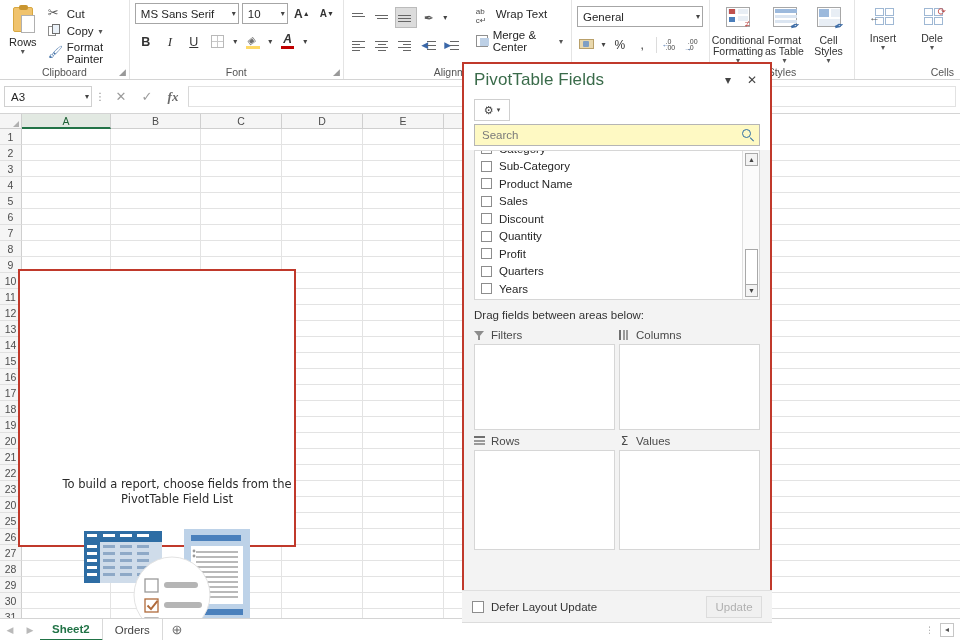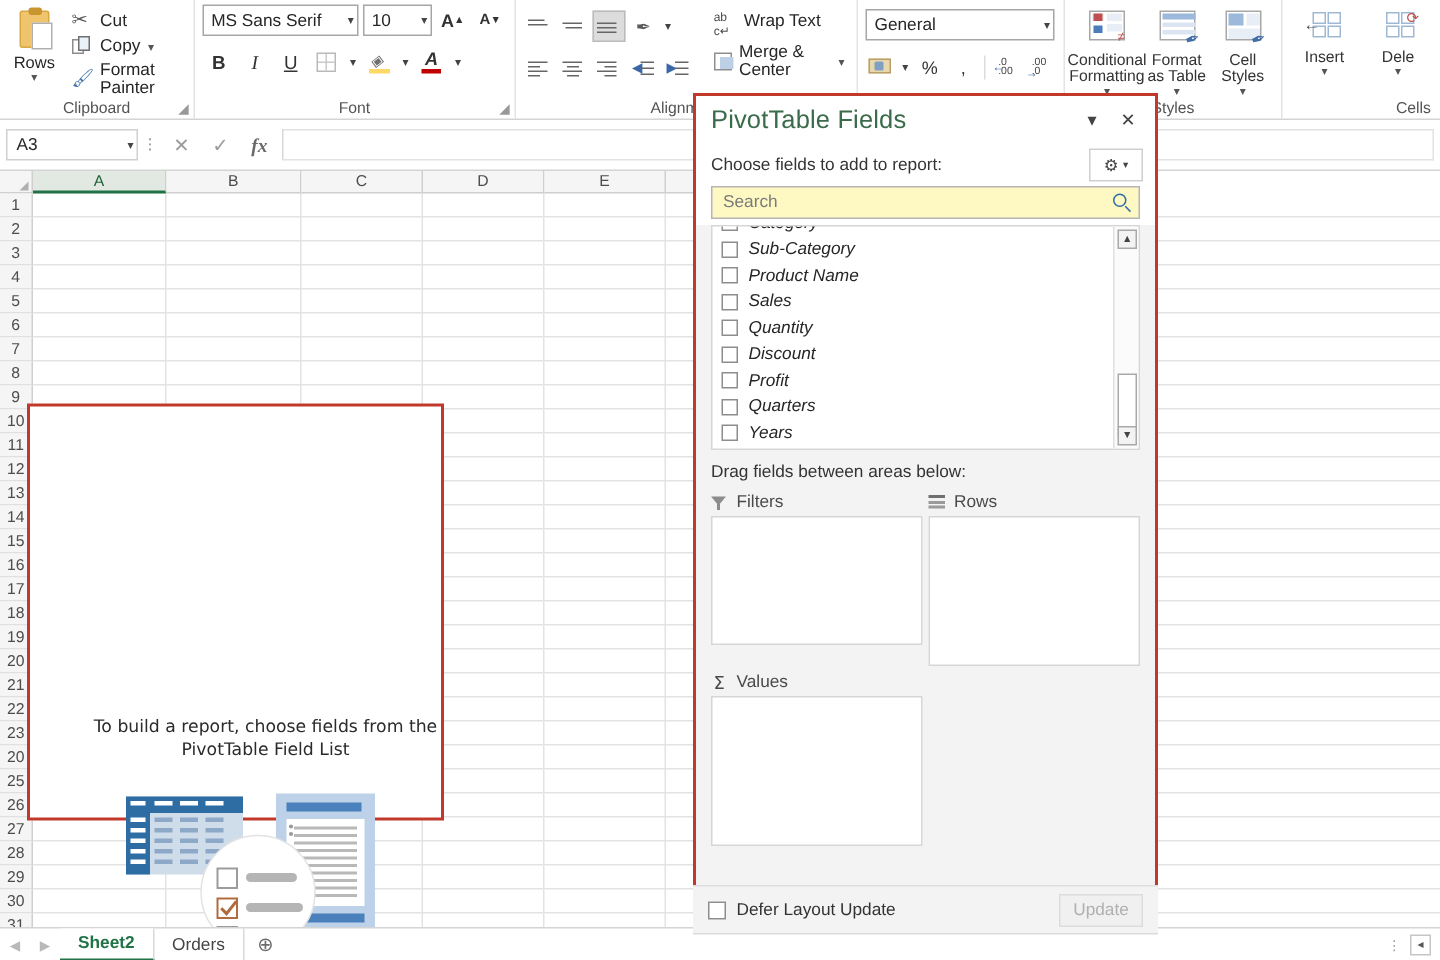--- a/index.html
+++ b/index.html
@@ -263,21 +263,21 @@
     flex:1; border:none; outline:none; font-size:11.5px; color:#555;
     font-family:"Liberation Sans", sans-serif; background:transparent;
   }
   #pt-search input::placeholder { color:#7a7a7a; }
   .mag { width:14px; height:14px; position:relative; flex:none; }
   .mag .ring { position:absolute; left:1px; top:1px; width:9px; height:9px; border:1.4px solid #2f6ea5; border-radius:50%; }
   .mag .hnd { position:absolute; left:9px; top:9px; width:5px; height:1.4px; background:#2f6ea5; transform:rotate(45deg); transform-origin:left center;}
 
   #pt-fieldlist {
     margin:0 10px; background:#fff; border:1px solid #d6d6d6; height:150px;
-    position:relative; overflow:hidden;font-style:italic;
+    position:relative; overflow:hidden;
   }
   #pt-fieldscroll { position:absolute; left:0; top:-11px; right:17px; }
   .fieldrow { height:17.5px; display:flex; align-items:center; padding-left:6px; gap:7px; cursor:pointer; }
   .fcheck { width:11px; height:11px; border:1px solid #8d8d8d; background:#fff; flex:none; }
   .flabel { font-size:11.5px; color:#262626; }
   #pt-vscroll {
     position:absolute; right:0; top:0; bottom:0; width:17px; background:#fbfbfb;
     border-left:1px solid #e0e0e0;
   }
   .sarrow {
@@ -810,21 +810,20 @@
 
 <div id="pt-pane">
 
   <div id="pt-header">
     <div id="pt-title">PivotTable Fields</div>
     <div class="pt-hbtn">▾</div>
     <div class="pt-hbtn">✕</div>
   </div>
 
   <div id="pt-choose-row">
-    <div id="pt-choose-lbl">Choose fields to add to report:</div>
     <div id="pt-gear">
       <span>⚙</span>
       <span style="font-size:7px">▾</span>
     </div>
   </div>
 
   <div id="pt-search-row">
     <div id="pt-search">
       <input type="text" placeholder="Search" style="">
       <span class="mag">
@@ -847,25 +846,25 @@
         <div class="fieldrow">
           <span class="fcheck"></span>
           <span class="flabel">Product Name</span>
         </div>
         <div class="fieldrow">
           <span class="fcheck"></span>
           <span class="flabel">Sales</span>
         </div>
         <div class="fieldrow">
           <span class="fcheck"></span>
-          <span class="flabel">Quantity</span>
+          <span class="flabel">Discount</span>
         </div>
         <div class="fieldrow">
           <span class="fcheck"></span>
-          <span class="flabel">Discount</span>
+          <span class="flabel">Quantity</span>
         </div>
         <div class="fieldrow">
           <span class="fcheck"></span>
           <span class="flabel">Profit</span>
         </div>
         <div class="fieldrow">
           <span class="fcheck"></span>
           <span class="flabel">Quarters</span>
         </div>
         <div class="fieldrow">
@@ -880,20 +879,31 @@
     </div>
   </div>
 
   <div id="pt-drag-lbl">Drag fields between areas below:</div>
 
   <div id="pt-areas">
     <div>
       <div class="area-head">
         <span class="ic-filter"></span>
         <span>Filters</span>
+      </div>
+      <div class="area-box"></div>
+    </div>
+    <div>
+      <div class="area-head">
+        <span class="ic-cols">
+            <i></i>
+            <i></i>
+            <i></i>
+          </span>
+        <span>Columns</span>
       </div>
       <div class="area-box"></div>
     </div>
     <div>
       <div class="area-head">
         <span class="ic-rows">
             <i></i>
             <i></i>
             <i></i>
           </span>

